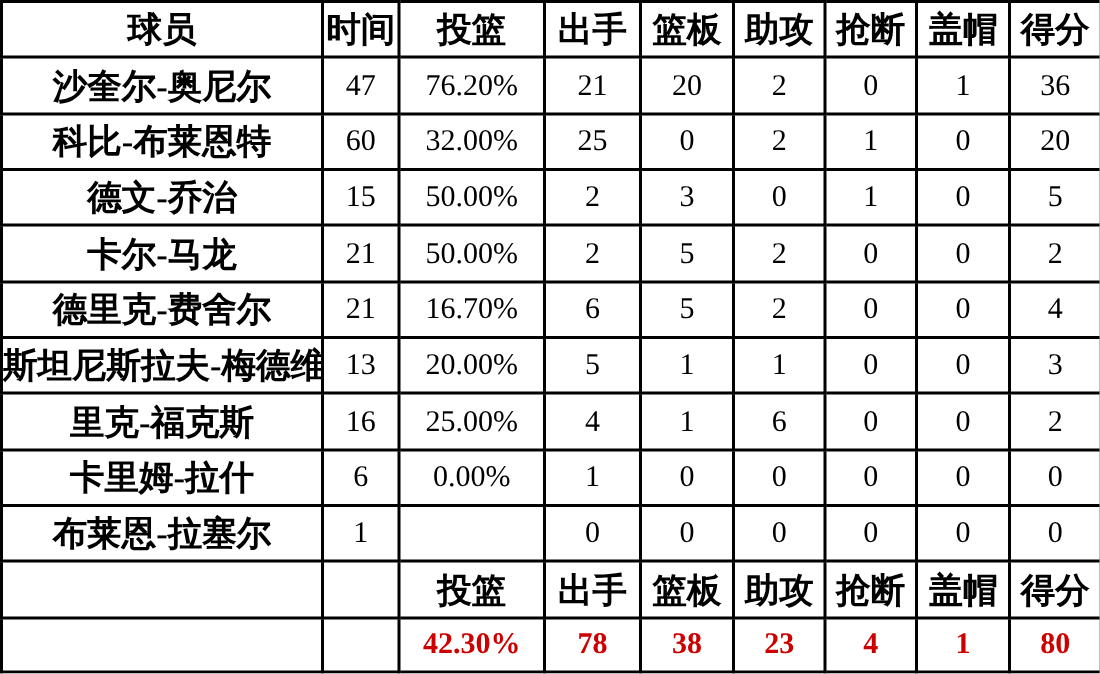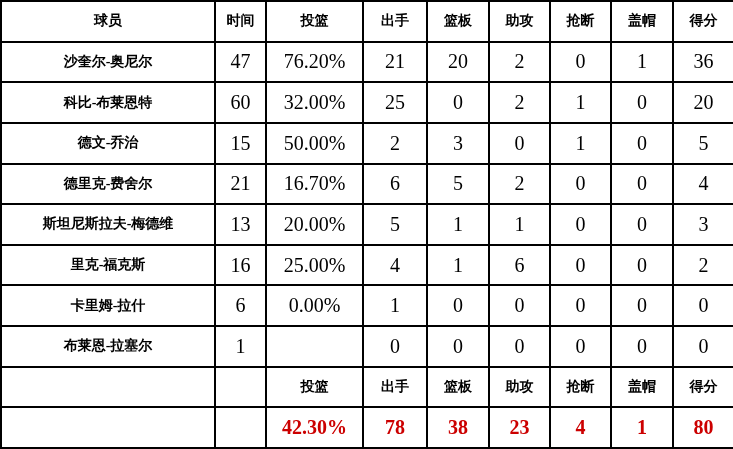--- a/index.html
+++ b/index.html
@@ -27,21 +27,21 @@
     text-align: center;
     vertical-align: middle;
     padding: 0;
     overflow: hidden;
     white-space: nowrap;
     color: #000000;
   }
   table.box-score tr { height: 32px; }
   th.cn, td.cn {
     font-weight: bold;
-    font-size: 14px;
+    font-size: 23px;
   }
   td.num {
     font-weight: normal;
     font-size: 20px;
     font-family: "Liberation Serif", "DejaVu Serif", serif;
   }
   tr.totals-row td {
     color: #cc0000;
     font-weight: bold;
     margin-left: 30px;
@@ -102,20 +102,31 @@
     <td class="num">15</td>
     <td class="num">50.00%</td>
     <td class="num">2</td>
     <td class="num">3</td>
     <td class="num">0</td>
     <td class="num">1</td>
     <td class="num">0</td>
     <td class="num">5</td>
   </tr>
   <tr>
+    <td class="cn">卡尔-马龙</td>
+    <td class="num">21</td>
+    <td class="num">50.00%</td>
+    <td class="num">2</td>
+    <td class="num">5</td>
+    <td class="num">2</td>
+    <td class="num">0</td>
+    <td class="num">0</td>
+    <td class="num">2</td>
+  </tr>
+  <tr>
     <td class="cn">德里克-费舍尔</td>
     <td class="num">21</td>
     <td class="num">16.70%</td>
     <td class="num">6</td>
     <td class="num">5</td>
     <td class="num">2</td>
     <td class="num">0</td>
     <td class="num">0</td>
     <td class="num">4</td>
   </tr>

